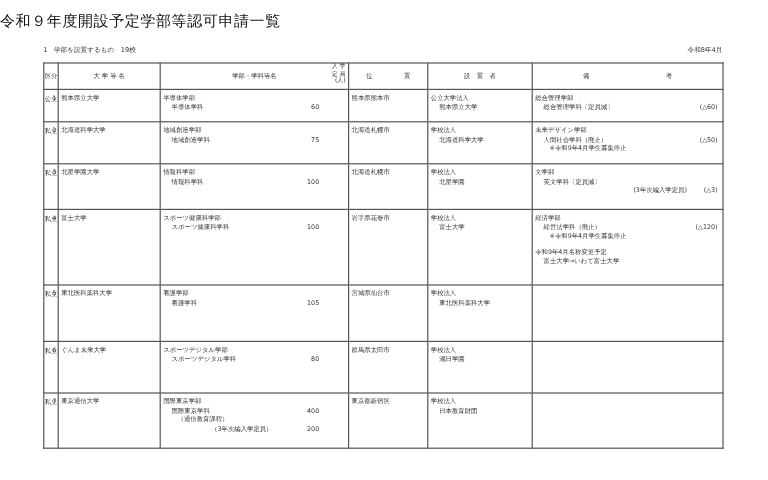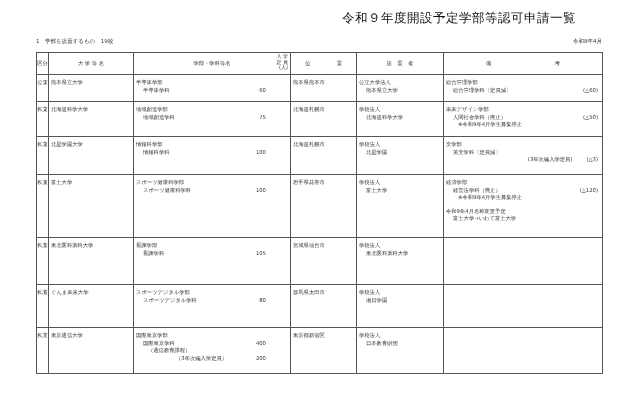--- a/index.html
+++ b/index.html
@@ -1,21 +1,21 @@
 <!DOCTYPE html>
 <html><head>
   <meta charset="utf-8">
   <style>
     html, body { margin:0; padding:0; }
     body {
       width:640px; height:400px; background:#ffffff; position:relative; overflow:hidden;
       font-family:"DejaVu Sans", sans-serif; color:#222;
     }
     .title {
-      position:absolute; left:0; top:10px; width:576px; text-align:right;
+      position:absolute; left:0; top:10px; width:576px; text-align:left;
       font-size:12.5px; letter-spacing:0.5px; color:#111;
     }
     .subhead {
       position:absolute; left:36px; top:38px; font-size:5.5px; color:#333;
     }
     .date {
       position:absolute; right:38px; top:38px; font-size:5.5px; color:#333;
     }
     table.grid {
       position:absolute; left:36px; top:52px; width:566px;

